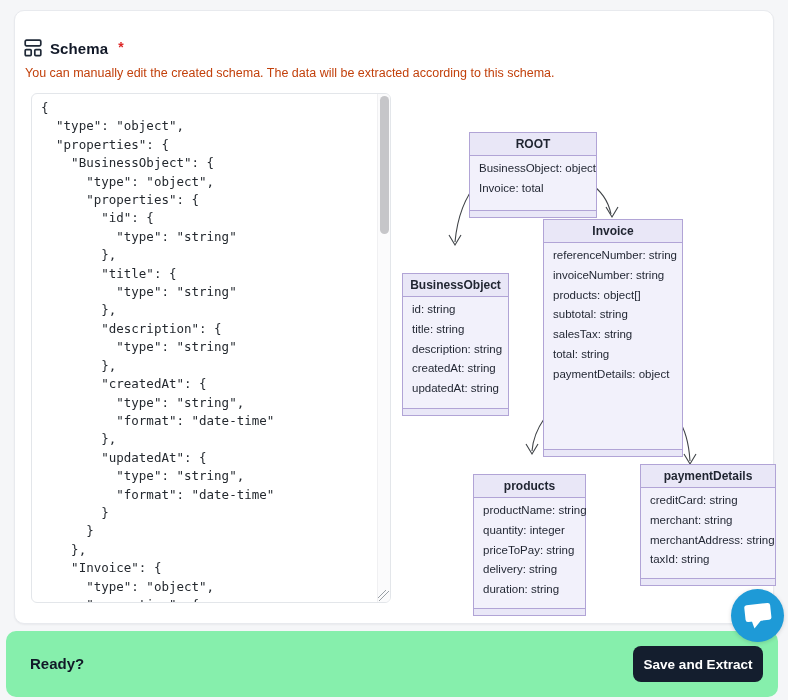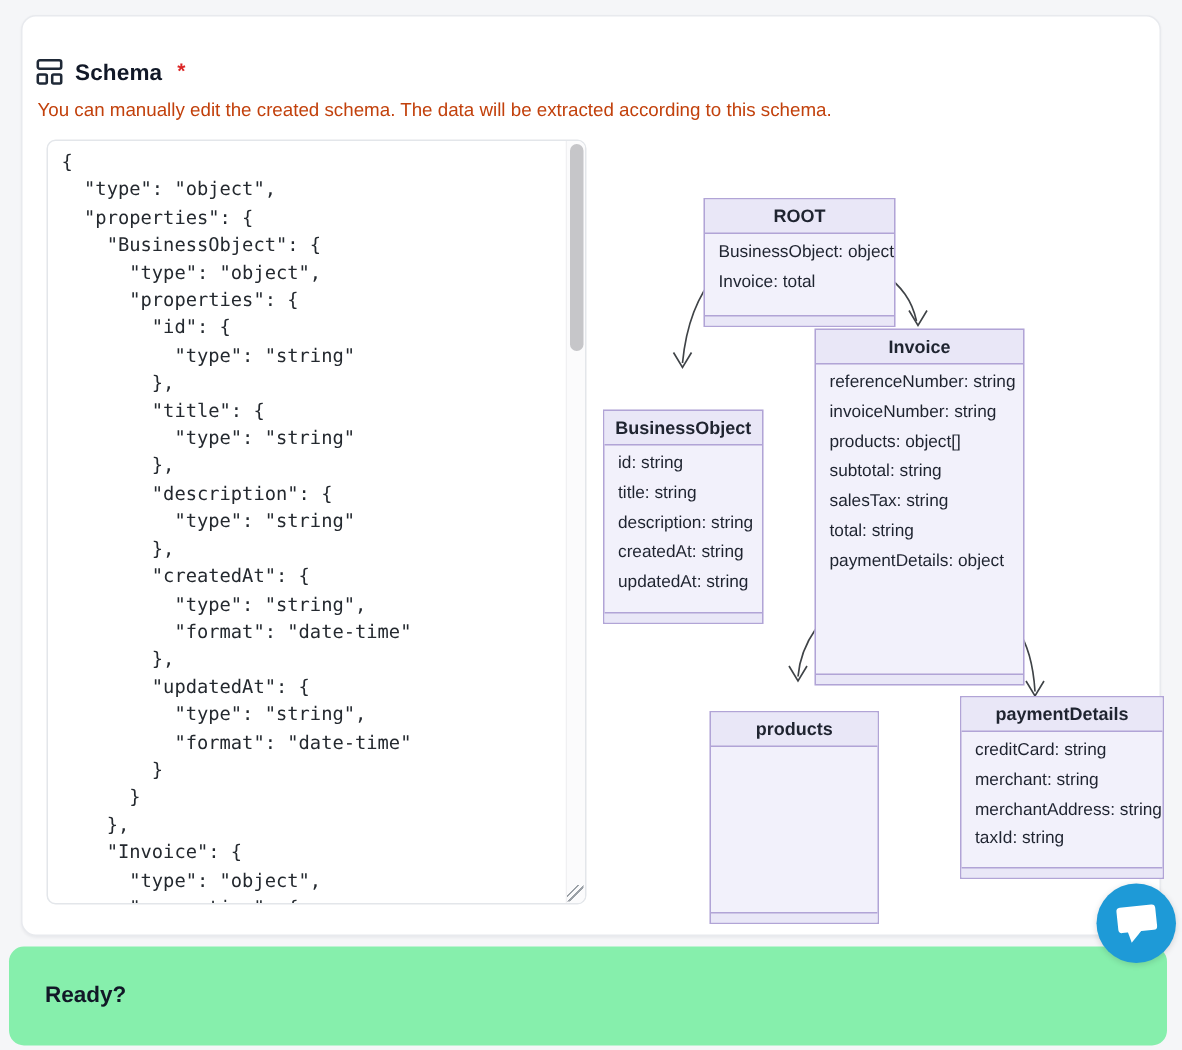--- a/index.html
+++ b/index.html
@@ -198,38 +198,46 @@
         <div class="node-field">subtotal: string</div>
         <div class="node-field">salesTax: string</div>
         <div class="node-field">total: string</div>
         <div class="node-field">paymentDetails: object</div>
       </div>
     <div class="node-footer"></div>
   </div>
 
   <div class="node n-products">
     <div class="node-title">products</div>
+    <div class="node-body">
+        <div class="node-field">productName: string</div>
+        <div class="node-field">quantity: integer</div>
+        <div class="node-field">priceToPay: string</div>
+        <div class="node-field">delivery: string</div>
+        <div class="node-field">duration: string</div>
+      </div>
     <div class="node-footer"></div>
   </div>
 
   <div class="node n-paymentdetails">
     <div class="node-title">paymentDetails</div>
     <div class="node-body">
         <div class="node-field">creditCard: string</div>
         <div class="node-field">merchant: string</div>
         <div class="node-field">merchantAddress: string</div>
         <div class="node-field">taxId: string</div>
       </div>
     <div class="node-footer"></div>
   </div>
 
 </div>
 
 <div class="banner">
   <span class="ready">Ready?</span>
+  <button class="save-btn">Save and Extract</button>
 </div>
 
 <button class="chat">
   <span>
     <svg width="38" height="38" viewBox="0 0 38 38">
       <g transform="rotate(-6 19 19)">
         <rect x="6" y="9" width="26" height="17" rx="2.5" fill="#ffffff"></rect>
         <path d="M12 25 L22 25 L14 33 Z" fill="#ffffff"></path>
       </g>
     </svg>

